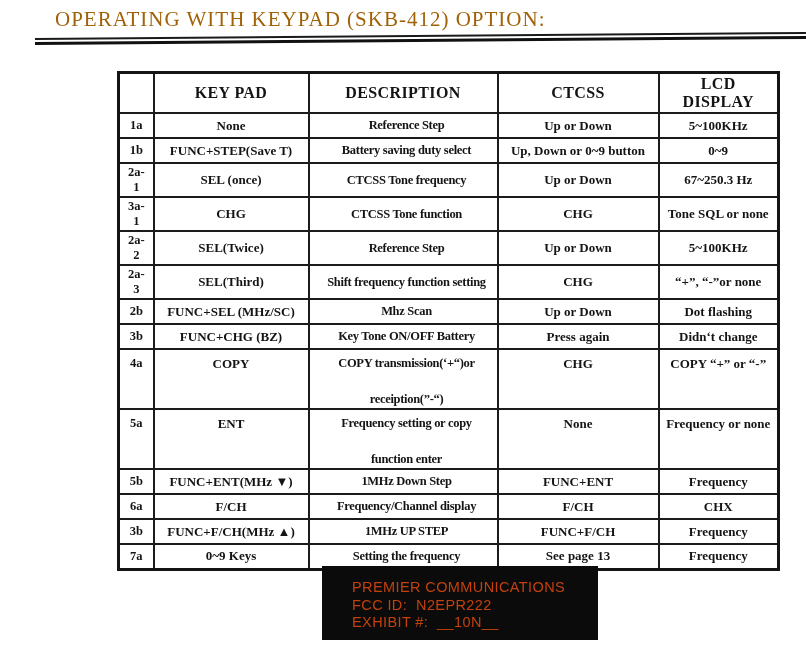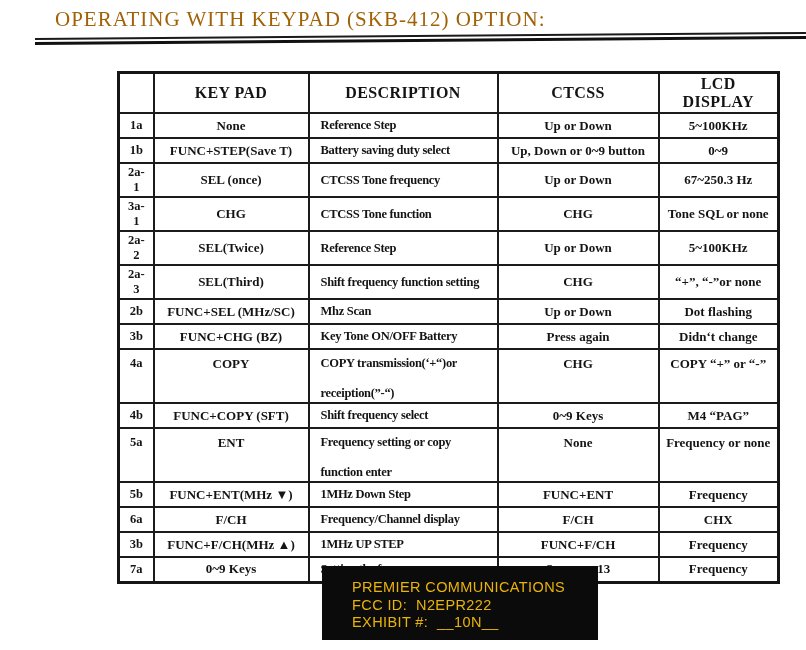--- a/index.html
+++ b/index.html
@@ -76,40 +76,40 @@
   .keypad-table tr.tall  { height: 52px; }
   .keypad-table tr.tall td {
     vertical-align: top;
     padding-top: 6px;
   }
   .keypad-table td.id-cell {
     font-size: 12.5px;
     padding: 1px 7px;
   }
   .keypad-table td.desc {
-    text-align: left;
+    text-align: center;
     padding-left: 11px;
     font-size: 12.5px;
     letter-spacing: -0.3px;
     white-space: nowrap;
     border-radius: 8px;
   }
-  .desc-line2 { margin-top: 15px; }
+  .desc-line2 { margin-top: 21px; }
 
   
   .fcc-stamp {
     position: absolute;
     left: 322px;
     top: 566px;
     width: 276px;
     height: 74px;
     background: #0b0b0b;
     box-sizing: border-box;
     padding: 13px 0 0 30px;
-    color: #eab308;
+    color: #c2410c;
     font-family: "Liberation Sans", sans-serif;
     font-size: 14.5px;
     line-height: 17.5px;
     letter-spacing: 0.4px;
   }
   .fcc-stamp div { white-space: pre; }
 </style>
 </head>
 <body>
 
@@ -196,27 +196,20 @@
   <tr class="tall">
     <td class="id-cell">4a</td>
     <td>COPY</td>
     <td class="desc">
       <div>COPY transmission(‘+“)or</div>
       <div class="desc-line2">receiption(”-“)</div>
     </td>
     <td>CHG</td>
     <td>COPY “+” or “-”</td>
   </tr>
-  <tr>
-    <td class="id-cell">4b</td>
-    <td>FUNC+COPY (SFT)</td>
-    <td class="desc">Shift frequency select</td>
-    <td>0~9 Keys</td>
-    <td>M4 “PAG”</td>
-  </tr>
   <tr class="tall">
     <td class="id-cell">5a</td>
     <td>ENT</td>
     <td class="desc">
       <div>Frequency setting or copy</div>
       <div class="desc-line2">function enter</div>
     </td>
     <td>None</td>
     <td>Frequency or none</td>
   </tr>

